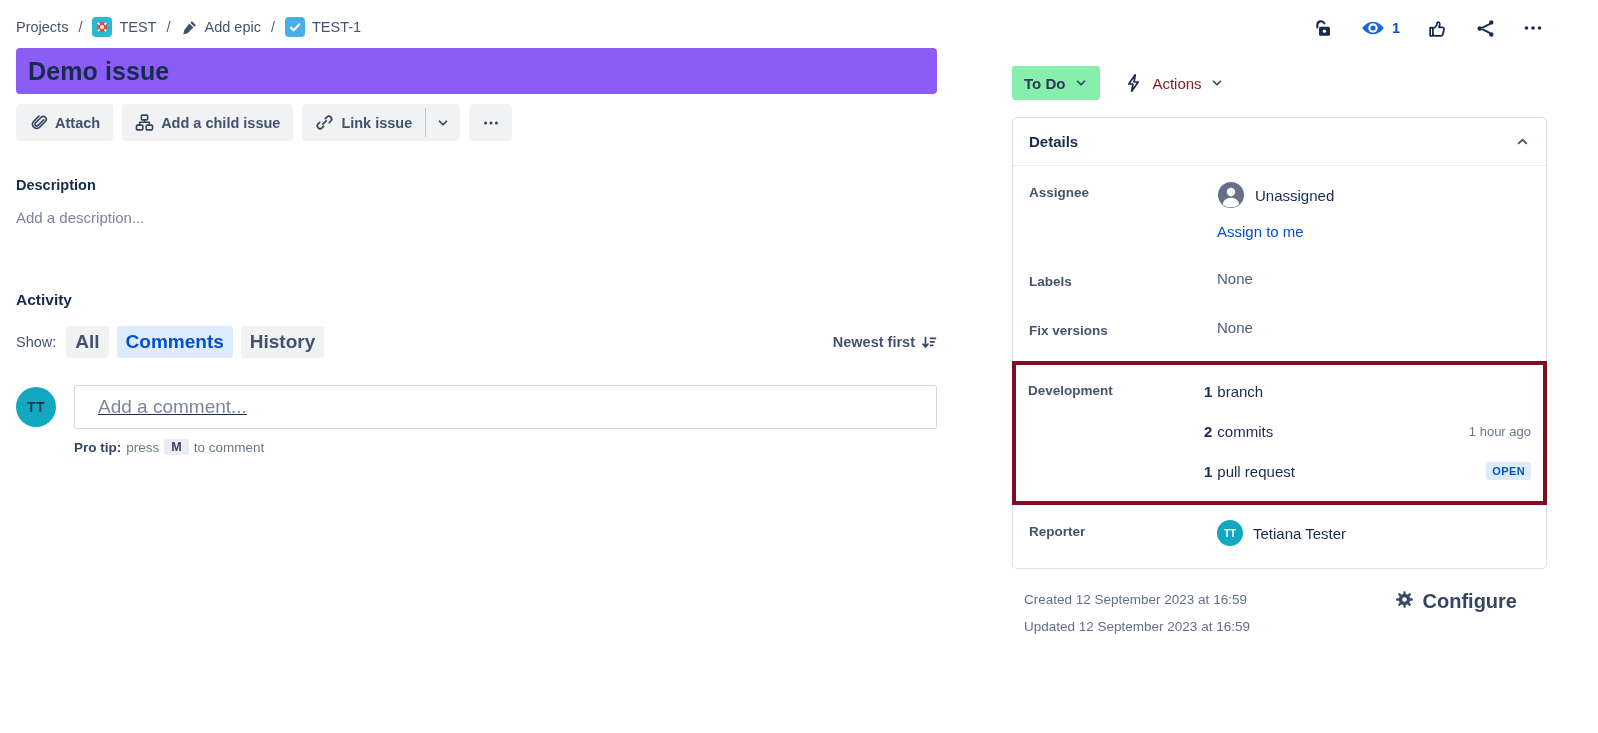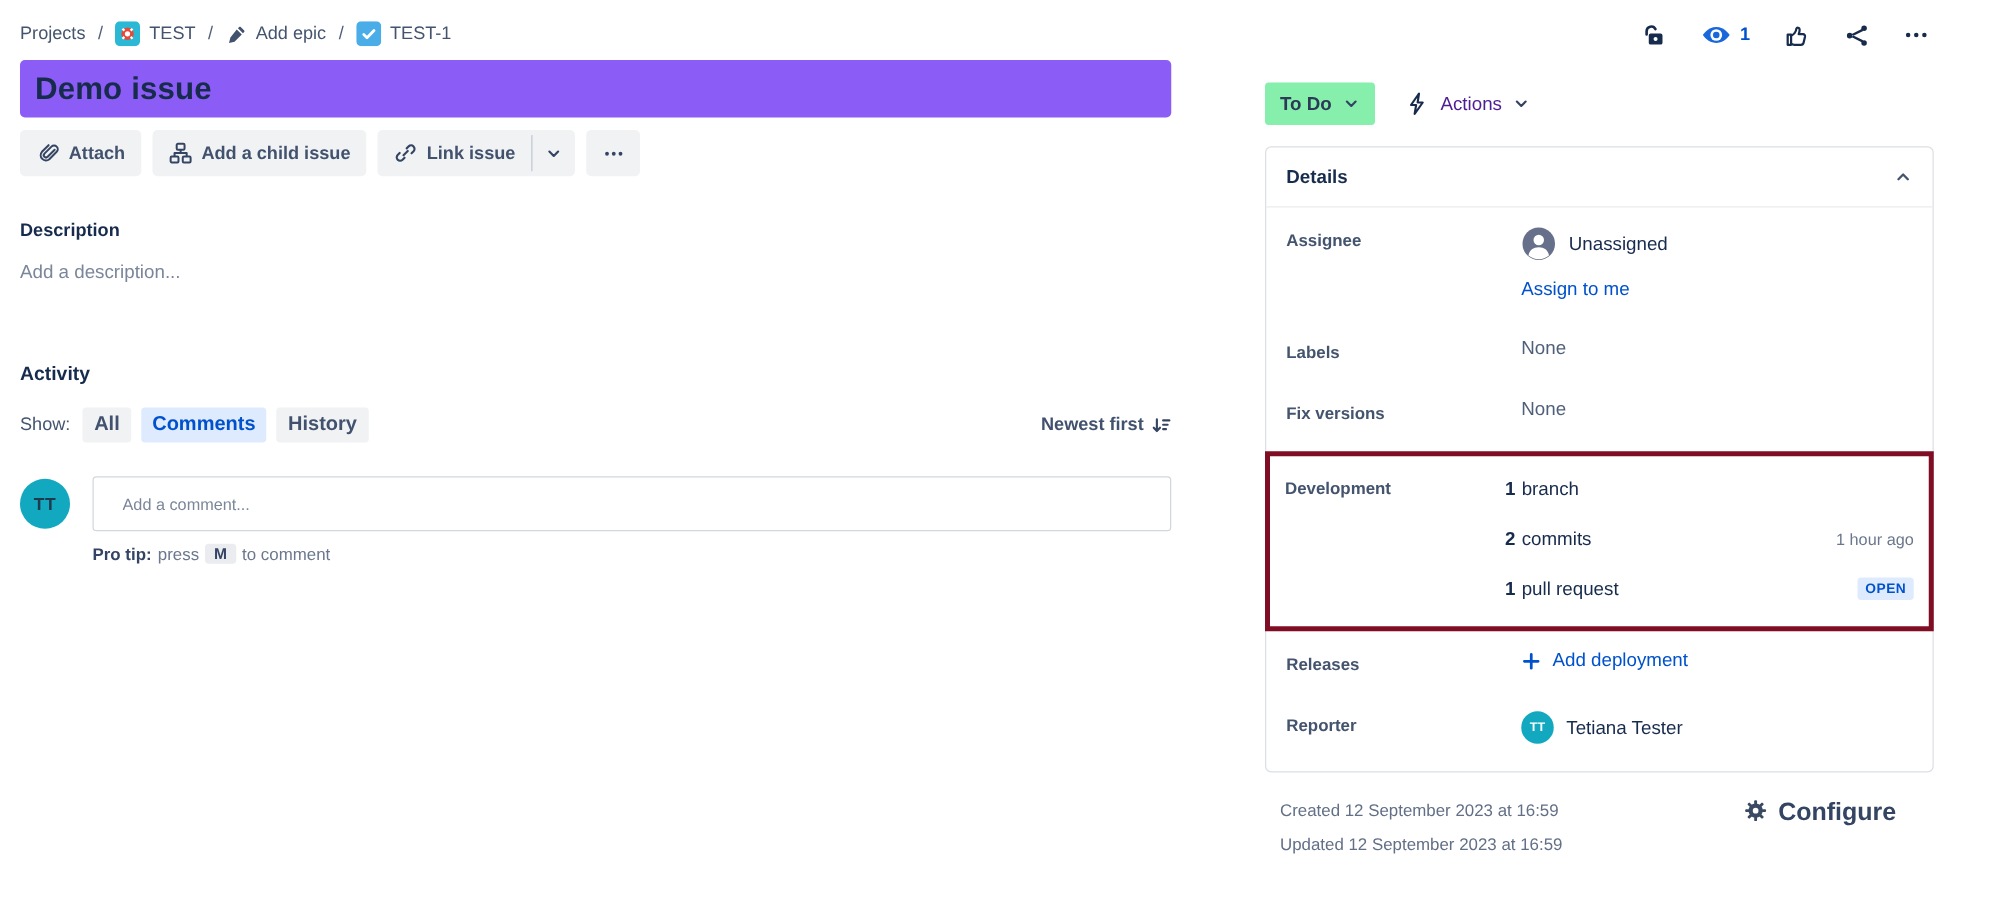--- a/index.html
+++ b/index.html
@@ -24,50 +24,50 @@
   .split-divider { width:1px; background:#C2C7D0; margin:4px 0; }
   .split-chev { width:34px; display:flex; align-items:center; justify-content:center; cursor:pointer; }
   .more-btn { width:43px; justify-content:center; padding:0; }
   .section-heading { font-size:14.5px; font-weight:700; color:#172B4D; }
   .desc-heading { margin-top:36px; }
   .desc-placeholder { margin-top:16px; font-size:15px; color:#7A869A; cursor:text; }
   .activity-heading { margin-top:65px; font-size:15.5px; }
   .show-row { margin-top:17px; display:flex; align-items:center; gap:8px; }
   .show-label { font-size:14.5px; color:#44546E; margin-right:2px; }
   .pill { border:none; border-radius:3px; background:#F1F2F4; padding:5px 9px;
-    font-family:inherit; font-size:16px; font-weight:600; color:#42526E; cursor:pointer; }
+    font-family:inherit; font-size:19px; font-weight:600; color:#42526E; cursor:pointer; }
   .pill.selected { background:#DEEBFF; color:#0052CC; }
   .sort-btn { margin-left:auto; display:flex; align-items:center; gap:6px;
     background:none; border:none; font-family:inherit; font-size:14.5px;
     font-weight:600; color:#42526E; cursor:pointer; }
   .comment-row { margin-top:27px; display:flex; align-items:center; gap:18px; }
   .avatar-lg { width:40px; height:40px; border-radius:50%; background:#12A9C0;
     color:#1D3A4E; font-size:14px; font-weight:700; display:flex;
     align-items:center; justify-content:center; flex:none; letter-spacing:.5px; }
   .comment-input { flex:1; height:44px; border:1px solid #D3D7DF; border-radius:3px;
-    padding:0 12px 0 23px; font-family:inherit; font-size:13px; color:#172B4D; }
+    padding:0 12px 0 23px; font-family:inherit; font-size:19px; color:#172B4D;text-decoration:underline; }
   .comment-input::placeholder { color:#7A869A; }
   .protip { margin-top:10px; margin-left:58px; font-size:13.5px; color:#6B778C;
     display:flex; align-items:center; gap:5px; }
   .protip-bold { font-weight:700; color:#344563; }
   .keycap { background:#EBECF0; border-radius:3px; padding:1px 7px; font-size:12.5px;
     font-weight:700; color:#344563; }
   
   .side-col { width:535px; margin-left:75px; flex:none; }
   .top-actions { margin-top:13px; height:30px; display:flex; align-items:center;
     justify-content:flex-end; gap:27px; padding-right:4px; }
   .icon-btn { background:none; border:none; cursor:pointer; display:flex;
     align-items:center; gap:7px; padding:0; }
   .watch-count { color:#0052CC; font-size:14.5px; font-weight:600; font-family:inherit; }
   .status-row { margin-top:23px; display:flex; align-items:center; gap:24px; }
   .status-btn { display:flex; align-items:center; gap:9px; background:#86efac;
     border:none; border-radius:3px; padding:0 12px; height:34px;
     font-family:inherit; font-size:15px; font-weight:600; color:#2B3A55; cursor:pointer; }
   .actions-btn { display:flex; align-items:center; gap:8px; background:none; border:none;
-    font-family:inherit; font-size:15px; font-weight:500; color:#4c1d95; cursor:pointer; }
+    font-family:inherit; font-size:15px; font-weight:500; color:#7f1d1d; cursor:pointer; }
   .details-panel { margin-top:17px; border:1px solid #DCDFE4; border-radius:5px; }
   .details-header { display:flex; align-items:center; justify-content:space-between;
     padding:15px 16px; border-bottom:1px solid #EBECF0; cursor:pointer;gap:12px; }
   .details-title { font-size:15px; font-weight:700; color:#172B4D; }
   .field-row { display:flex; align-items:flex-start; padding:15px 16px; }
   .field-label { width:188px; flex:none; font-size:13.5px; font-weight:600;
     color:#44546E; padding-top:4px; }
   .field-value { flex:1; font-size:15px; color:#172B4D; }
   .value-muted { color:#505F79; }
   .assignee-line { display:flex; align-items:center; gap:10px; }
@@ -357,33 +357,20 @@
             <span class="dev-meta">1 hour ago</span>
           </div>
           <div class="dev-row">
             <span class="dev-count">1</span>
             <span class="dev-text">pull request</span>
             <span class="open-badge">OPEN</span>
           </div>
         </div>
       </div>
 
-      <div class="field-row">
-        <div class="field-label">Releases</div>
-        <div class="field-value">
-          <span class="add-deploy">
-            <span>
-              <svg width="16" height="16" viewBox="0 0 16 16" fill="none" stroke="#0052CC" stroke-width="2.2" stroke-linecap="round">
-                <path d="M8 2.5v11M2.5 8h11"></path>
-              </svg>
-            </span>
-            <span>Add deployment</span>
-          </span>
-        </div>
-      </div>
 
       <div class="field-row row-pad-b">
         <div class="field-label">Reporter</div>
         <div class="field-value">
           <div class="reporter-line">
             <span class="avatar-sm">TT</span>
             <span>Tetiana Tester</span>
           </div>
         </div>
       </div>

